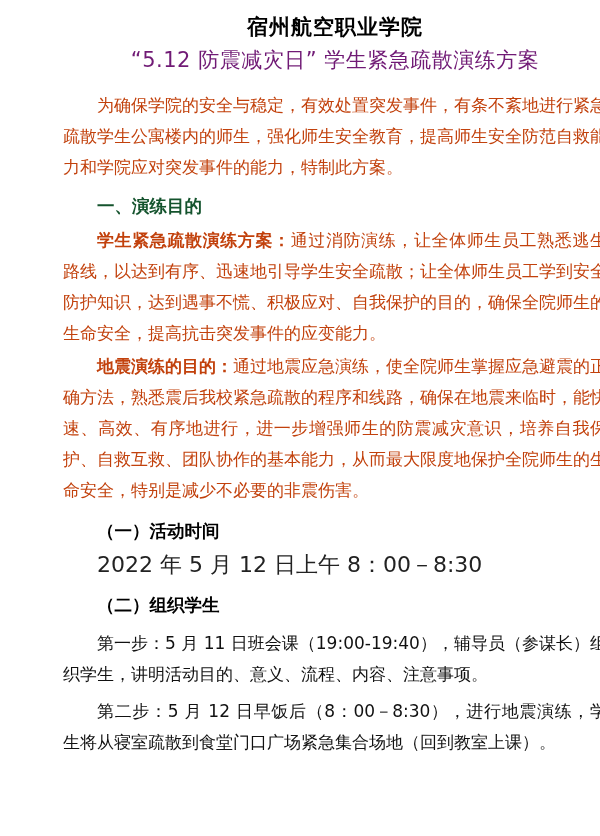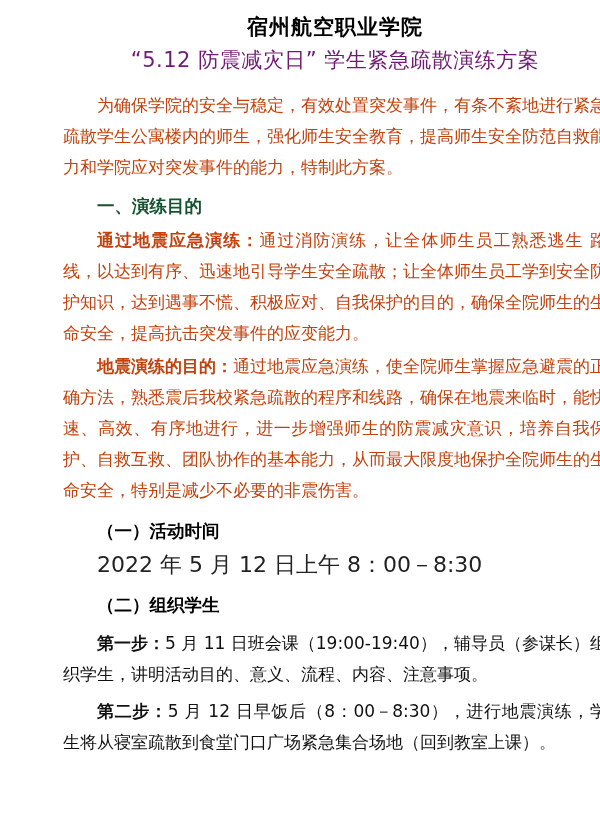--- a/index.html
+++ b/index.html
@@ -83,40 +83,40 @@
   }
   .step-para {
     margin: 6px 0 2px 0;
     font-size: 17px;
     line-height: 31px;
     text-indent: 34px;
     text-align: justify;
     text-justify: inter-ideograph;
   }
   .step-label {
-    font-weight: bold;
+    font-weight: normal;
   }
 </style>
 </head>
 <body>
 
 <div class="page">
 
   <div class="title-block">
     <div class="title-line1">宿州航空职业学院</div>
     <div class="title-line2">“5.12 防震减灾日” 学生紧急疏散演练方案</div>
   </div>
 
   <div class="body-text">
 
     <p class="para indent">为确保学院的安全与稳定，有效处置突发事件，有条不紊地进行紧急疏散学生公寓楼内的师生，强化师生安全教育，提高师生安全防范自救能力和学院应对突发事件的能力，特制此方案。</p>
 
     <div class="heading">一、演练目的</div>
 
-    <p class="para indent"><span class="lead">通过地震应急演练：</span><span>通过消防演练，让全体师生员工熟悉逃生 路线，以达到有序、迅速地引导学生安全疏散；让全体师生员工学到安全防护知识，达到遇事不慌、积极应对、自我保护的目的，确保全院师生的生命安全，提高抗击突发事件的应变能力。</span></p>
+    <p class="para indent"><span class="lead">学生紧急疏散演练方案：</span><span>通过消防演练，让全体师生员工熟悉逃生 路线，以达到有序、迅速地引导学生安全疏散；让全体师生员工学到安全防护知识，达到遇事不慌、积极应对、自我保护的目的，确保全院师生的生命安全，提高抗击突发事件的应变能力。</span></p>
 
     <p class="para indent"><span class="lead">地震演练的目的：</span><span>通过地震应急演练，使全院师生掌握应急避震的正确方法，熟悉震后我校紧急疏散的程序和线路，确保在地震来临时，能快速、高效、有序地进行，进一步增强师生的防震减灾意识，培养自我保护、自救互救、团队协作的基本能力，从而最大限度地保护全院师生的生命安全，特别是减少不必要的非震伤害。</span></p>
 
 
     <div class="subheading">（一）活动时间</div>
 
     <p class="plain-line">2022 年 5 月 12 日上午 8：00－8:30</p>
 
     <div class="subheading">（二）组织学生</div>
 

